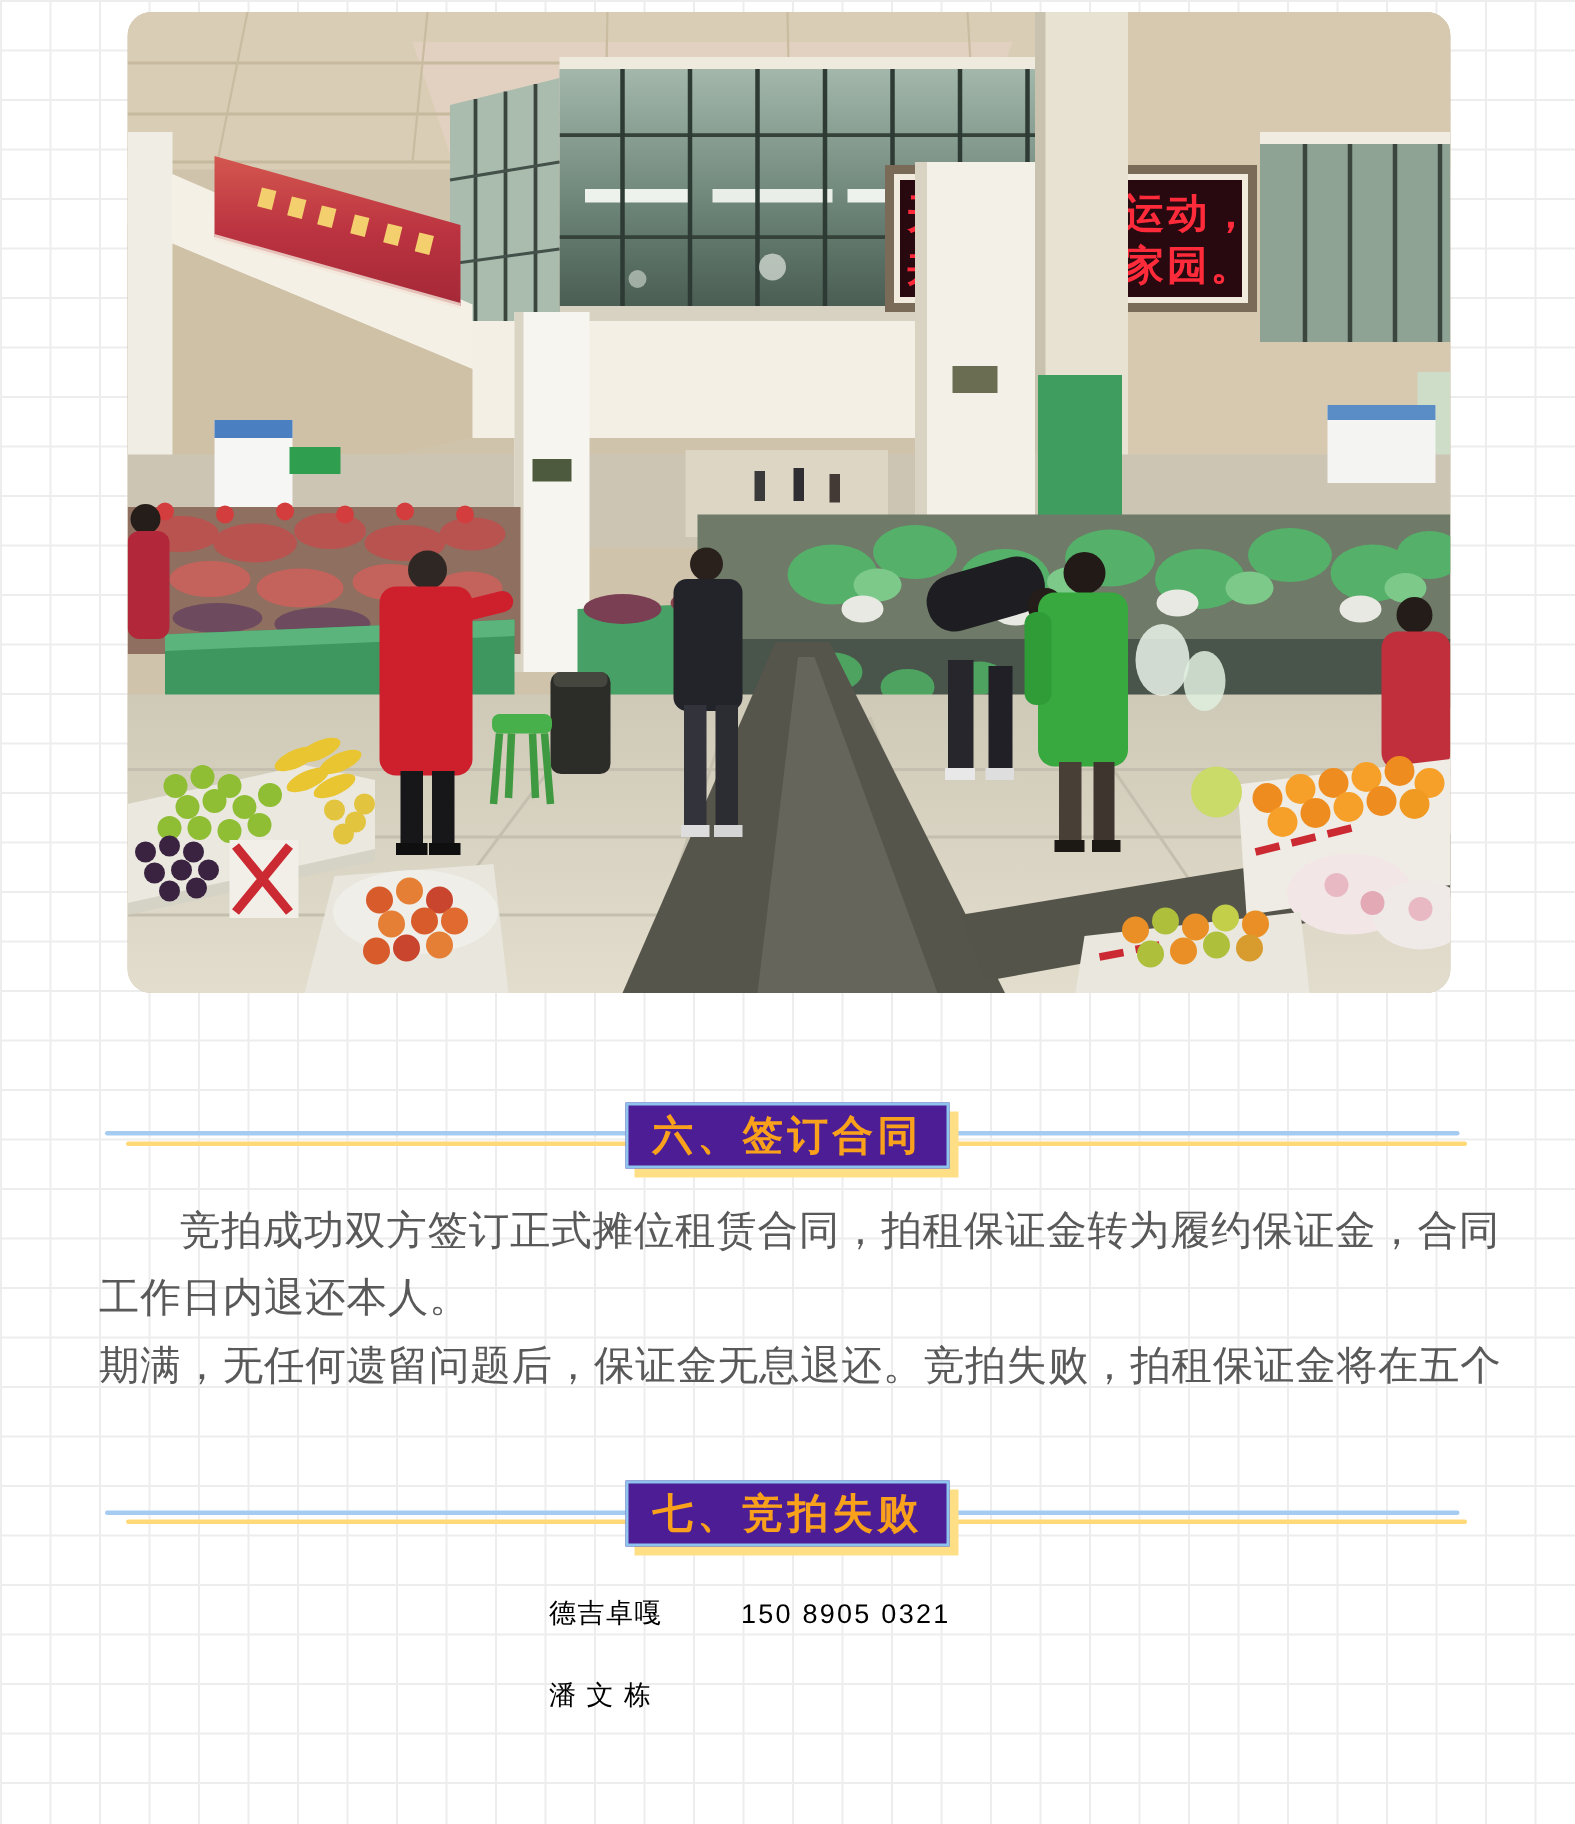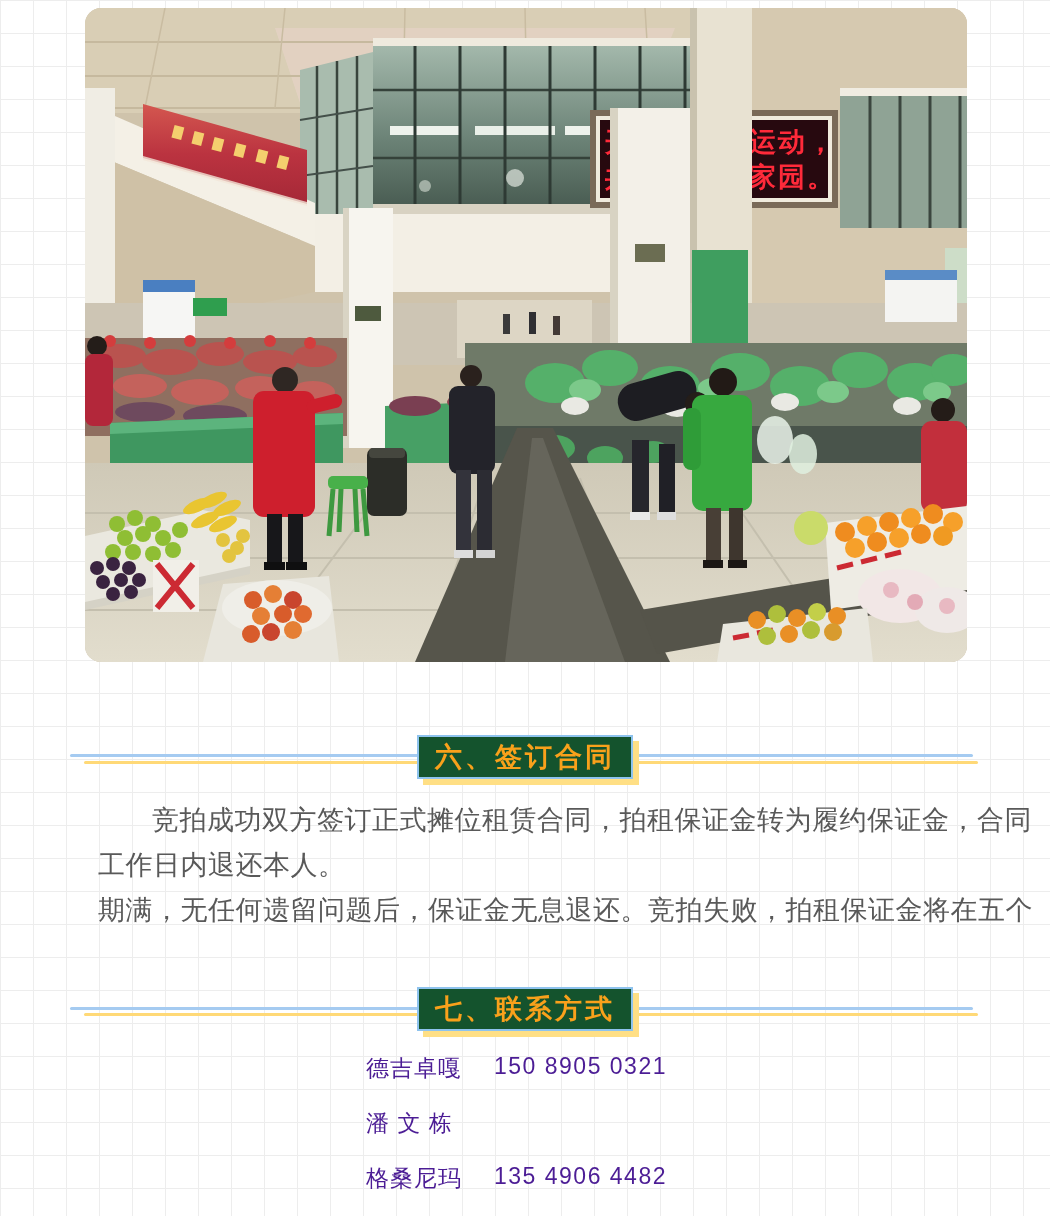--- a/index.html
+++ b/index.html
@@ -26,42 +26,42 @@
   .line-blue{position:absolute;height:3px;background:#a5cbf1;border-radius:2px;z-index:1;}
   .line-yellow{position:absolute;height:3px;background:#ffd977;border-radius:2px;z-index:1;}
   .line-blue.d1{left:70px;top:754px;width:903px;}
   .line-yellow.d1{left:84px;top:761px;width:894px;}
   .line-blue.d2{left:70px;top:1007px;width:903px;}
   .line-yellow.d2{left:84px;top:1013px;width:894px;}
 
   
   .title-box{
     position:absolute;left:50%;transform:translateX(-50%);
-    background:#14532d;border:2px solid #8ec3ee;
+    background:#4c1d95;border:2px solid #8ec3ee;
     box-shadow:6px 6px 0 #ffdf85;
     padding:3px 16px;z-index:2;
     font-size:27px;font-weight:bold;color:#f9a11b;
     letter-spacing:3px;line-height:34px;white-space:nowrap;text-align:center;
   }
   .title-box.t1{top:735px;}
   .title-box.t2{top:987px;}
 
   
   .paragraph{
     position:absolute;left:66px;top:798px;width:920px;
     font-size:27px;color:#595959;line-height:45px;letter-spacing:0.5px;
   }
-  .paragraph .para-line{white-space:nowrap;padding-left:32px;}
+  .paragraph .para-line{white-space:nowrap;}
   .paragraph .para-line:first-child{text-indent:2em;}
 
   
   .contacts{position:absolute;left:366px;top:1053px;z-index:2;}
   .contact-row{
-    display:flex;align-items:flex-start;height:34px;margin-bottom:21px;
-    font-size:23px;color:#4c1d95;
+    display:flex;align-items:flex-end;height:34px;margin-bottom:21px;
+    font-size:18px;color:#000000;
   }
   .contact-name{display:inline-block;width:106px;letter-spacing:1px;white-space:pre;}
   .contact-phone{margin-left:22px;letter-spacing:1.5px;white-space:nowrap;}
 
   
   .led-text{font-family:"Liberation Sans","DejaVu Sans",sans-serif;font-size:27px;font-weight:bold;fill:#ff2a3a;letter-spacing:2px;}
 </style>
 </head>
 <body>
 
@@ -429,29 +429,25 @@
   <div class="title-box t1">六、签订合同</div>
 
   <div class="paragraph">
     <div class="para-line">竞拍成功双方签订正式摊位租赁合同，拍租保证金转为履约保证金，合同</div>
     <div class="para-line">工作日内退还本人。</div>
     <div class="para-line">期满，无任何遗留问题后，保证金无息退还。竞拍失败，拍租保证金将在五个</div>
   </div>
 
   <div class="line-blue d2"></div>
   <div class="line-yellow d2"></div>
-  <div class="title-box t2">七、联系方式</div>
+  <div class="title-box t2">七、竞拍失败</div>
 
   <div class="contacts">
     <div class="contact-row">
       <span class="contact-name">德吉卓嘎</span>
       <span class="contact-phone">150 8905 0321</span>
     </div>
     <div class="contact-row">
       <span class="contact-name">潘 文 栋</span>
     </div>
-    <div class="contact-row">
-      <span class="contact-name">格桑尼玛</span>
-      <span class="contact-phone">135 4906 4482</span>
-    </div>
   </div>
 
 </div>
 
 </body></html>

